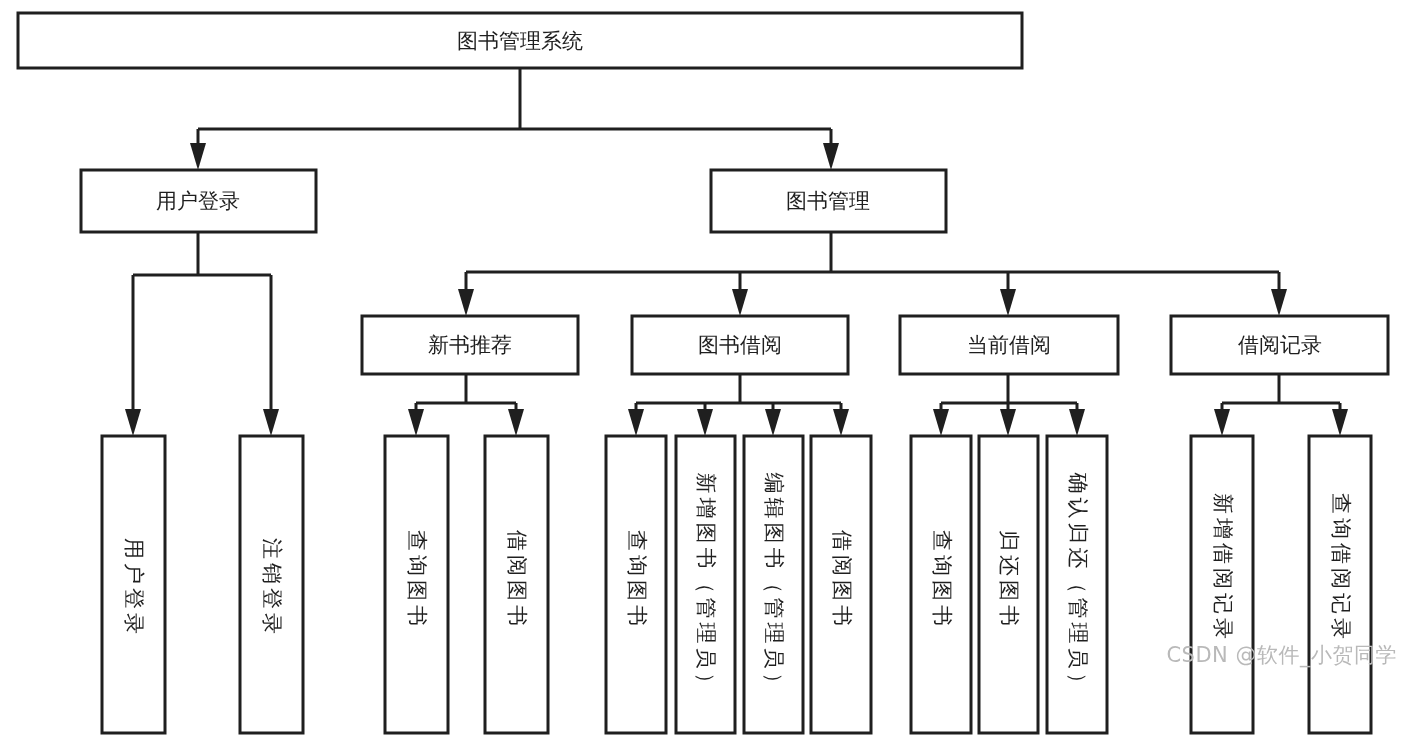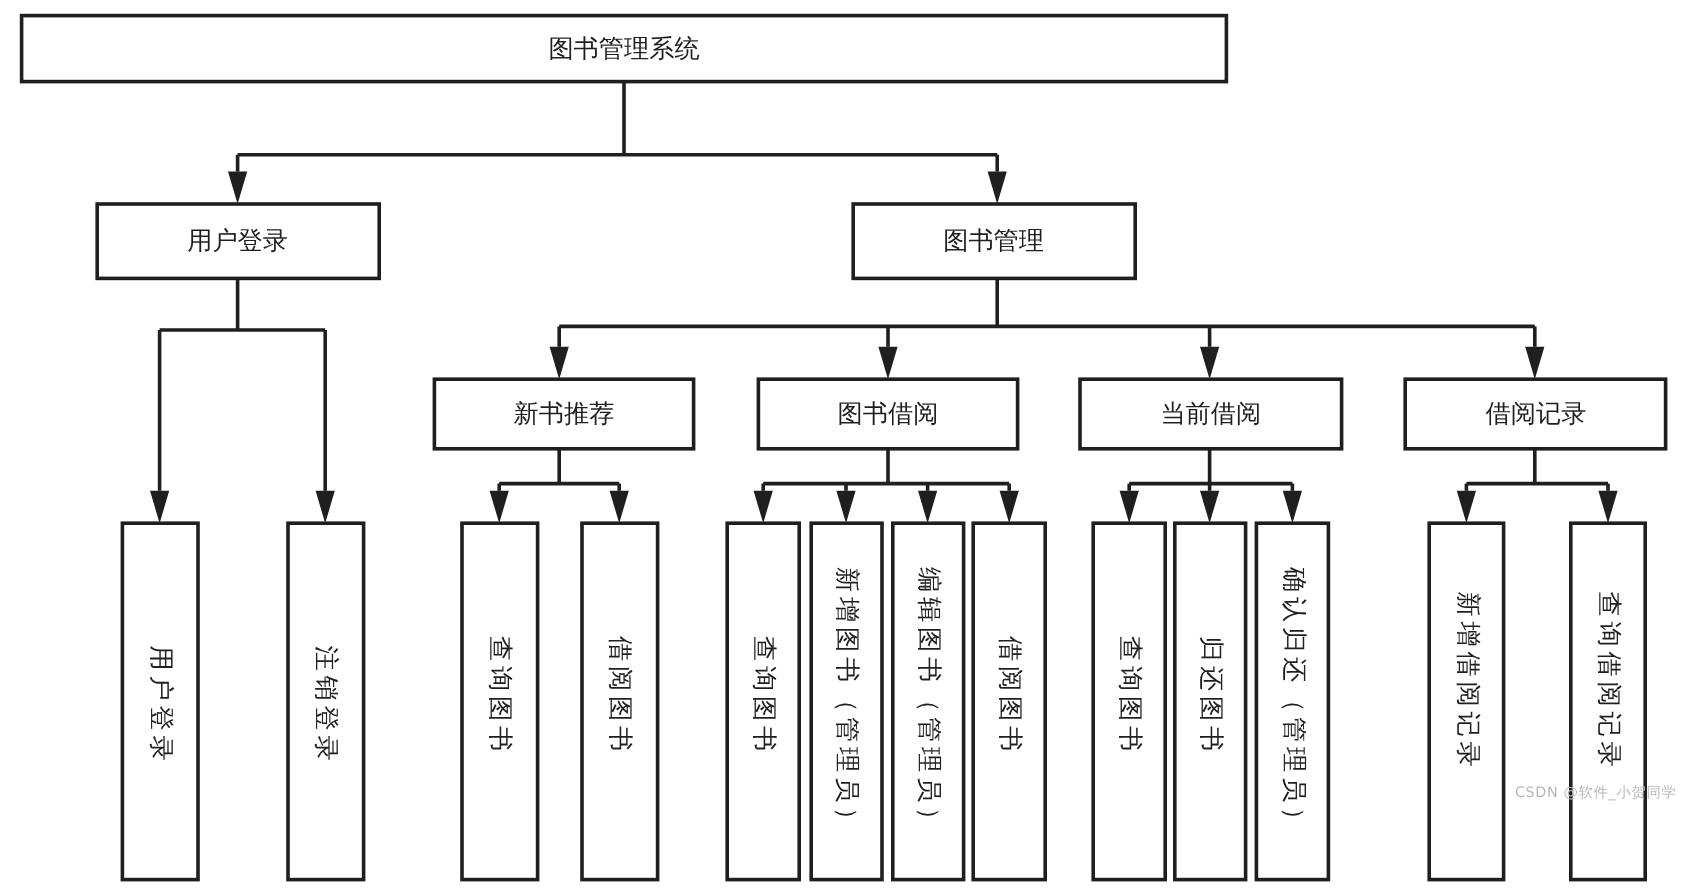--- a/index.html
+++ b/index.html
@@ -58,21 +58,21 @@
     dominant-baseline: middle;
     text-anchor: middle;
     letter-spacing: 4px;
     white-space: pre;
   }
   .watermark {
     position: absolute;
     right: 8px;
     bottom: 6px;
     font-family: "DejaVu Sans", "Liberation Sans", sans-serif;
-    font-size: 12px;
+    font-size: 21px;
     color: #b9b9b9;
     letter-spacing: 0.5px;
     user-select: none;
     pointer-events: none;
   }
 </style>
 </head>
 <body>
 
 <div id="diagram-root">

